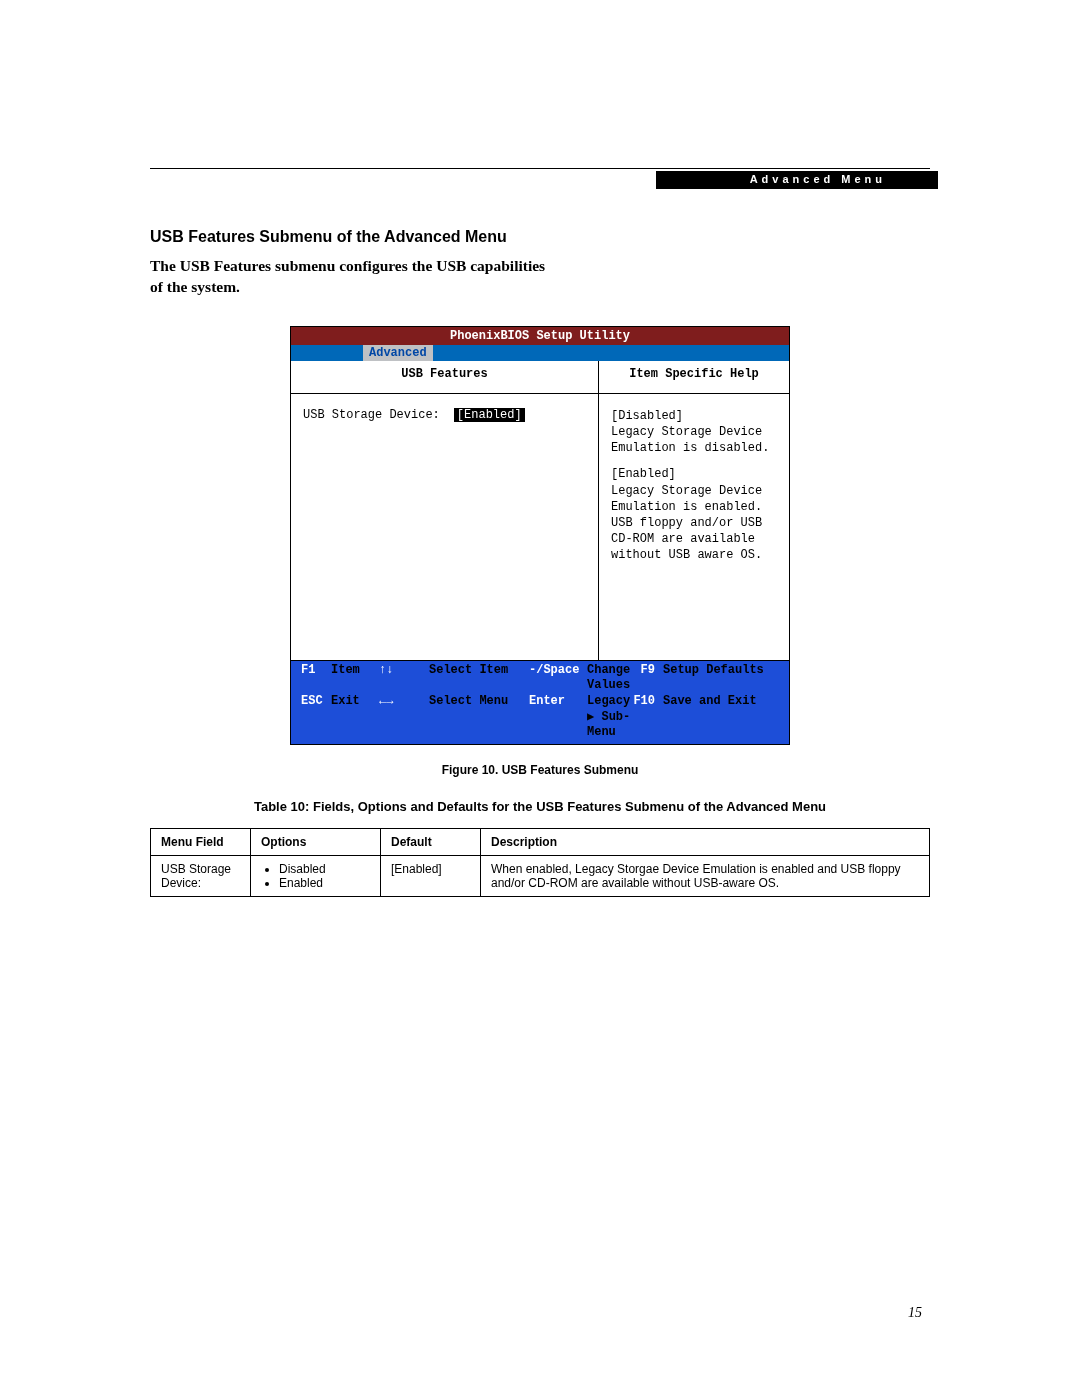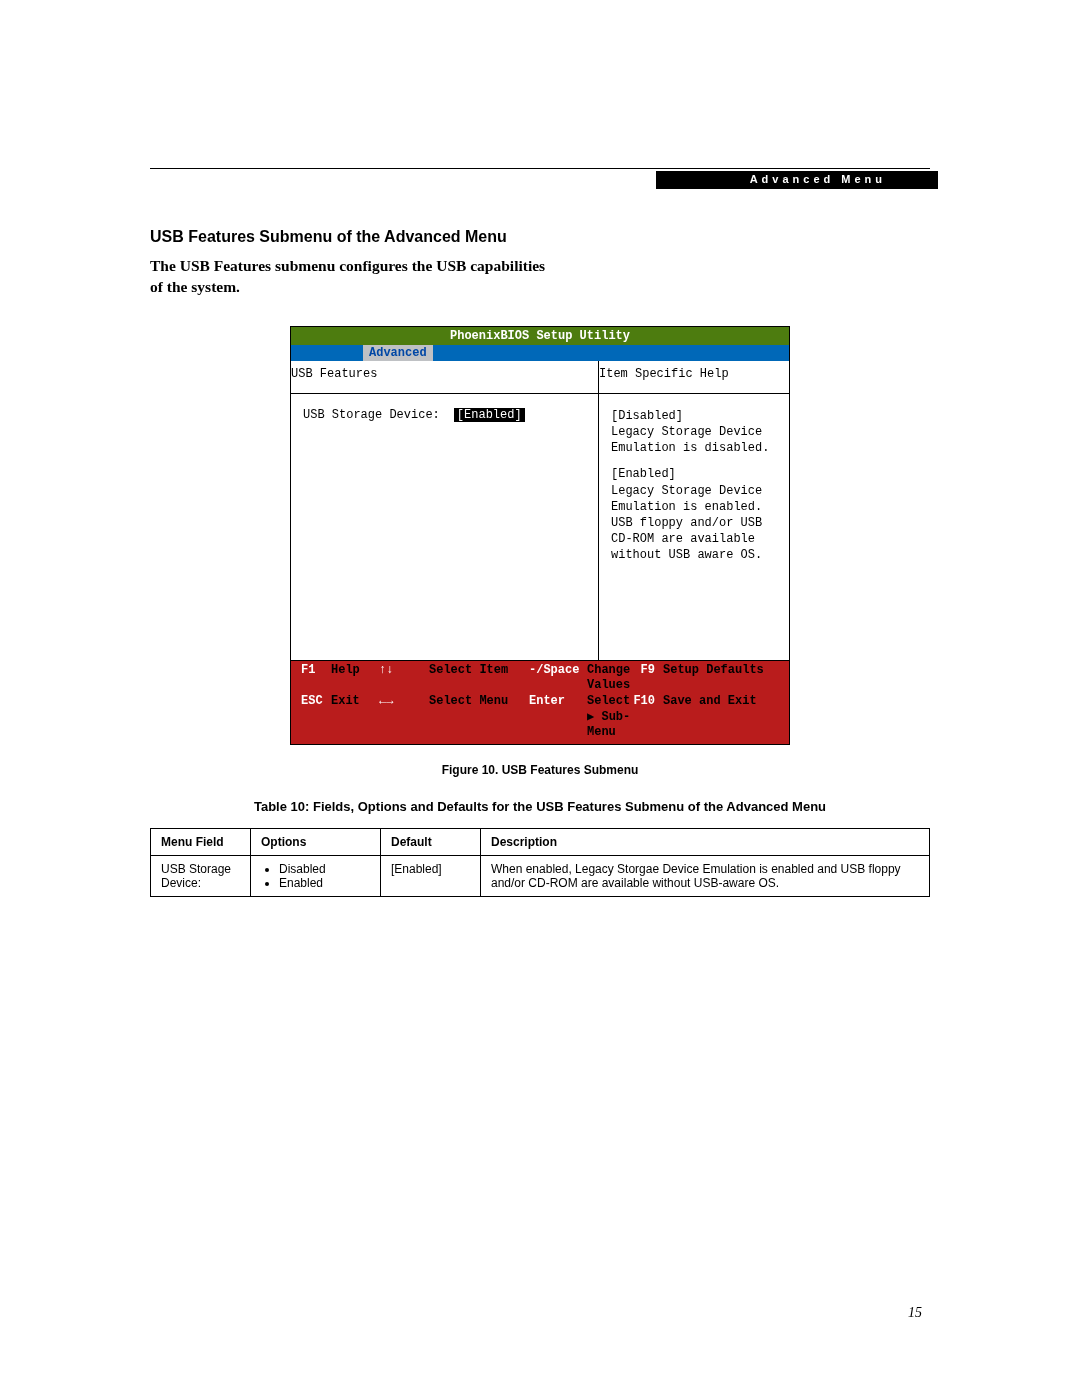--- a/index.html
+++ b/index.html
@@ -53,21 +53,21 @@
   .bios-wrap {
     margin: 28px auto 0 auto;
     width: 500px;
   }
   .bios {
     font-family: "Courier New", monospace;
     font-size: 12px;
     color: #000;
   }
   .bios-title {
-    background: #4d7c0f;
+    background: #7f1d1d;
     color: #fff;
     text-align: center;
     font-weight: bold;
     padding: 2px 0;
     border-left: 1px solid #000;
     border-right: 1px solid #000;
     border-top: 1px solid #000;
   }
   .bios-tabs {
     background: #0068b8;
@@ -92,22 +92,22 @@
   .bios-left {
     flex: 1;
     border-right: 1px solid #000;
     position: relative;
   }
   .bios-right {
     width: 190px;
     position: relative;
   }
   .pane-title {
-    text-align: left;
-    font-weight: normal;
+    text-align: center;
+    font-weight: bold;
     padding: 6px 0 12px 0;
   }
   .pane-divider {
     border-top: 1px solid #000;
     margin: 0;
   }
   .bios-row {
     padding: 14px 10px 0 12px;
   }
   .sel-value {
@@ -115,21 +115,21 @@
     color: #fff;
     padding: 0 3px;
     margin-left: 14px;
   }
   .help-text {
     padding: 14px 10px 0 12px;
     line-height: 1.35;
   }
   .help-block { margin-bottom: 10px; }
   .bios-footer {
-    background: #b91c1c;
+    background: #1d4ed8;
     border: 1px solid #000;
     border-top: none;
     padding: 2px 6px 3px 10px;
     color: #fff;
   }
   .bios-footer-row { display: flex; line-height: 1.3; }
   .fk { color: #fff; font-weight: bold; flex: 0 0 30px; }
   .fa { color: #000; font-weight: bold; flex: 0 0 48px; }
   .farrow { color: #fff; font-weight: bold; flex: 0 0 50px; }
   .fact { color: #000; font-weight: bold; flex: 0 0 100px; }
@@ -212,35 +212,35 @@
             <div class="help-block">
               <div>[Enabled]</div>
               <div>Legacy Storage Device Emulation is enabled. USB floppy and/or USB CD-ROM are available without USB aware OS.</div>
             </div>
           </div>
         </div>
       </div>
       <div class="bios-footer">
         <div class="bios-footer-row">
           <span class="fk">F1</span>
-          <span class="fa">Help</span>
+          <span class="fa">Item</span>
           <span class="farrow">↑↓</span>
           <span class="fact">Select Item</span>
           <span class="fv">-/Space</span>
           <span class="fvact">Change Values</span>
           <span class="fnum">F9</span>
           <span class="fnact">Setup Defaults</span>
         </div>
         <div class="bios-footer-row">
           <span class="fk">ESC</span>
           <span class="fa">Exit</span>
           <span class="farrow">←→</span>
           <span class="fact">Select Menu</span>
           <span class="fv">Enter</span>
-          <span class="fvact">Select ▶ Sub-Menu</span>
+          <span class="fvact">Legacy ▶ Sub-Menu</span>
           <span class="fnum">F10</span>
           <span class="fnact">Save and Exit</span>
         </div>
       </div>
     </div>
   </div>
 
   <div class="fig-caption">Figure 10.  USB Features Submenu</div>
 
   <div class="table-title">Table 10: Fields, Options and Defaults for the USB Features Submenu of the Advanced Menu</div>

